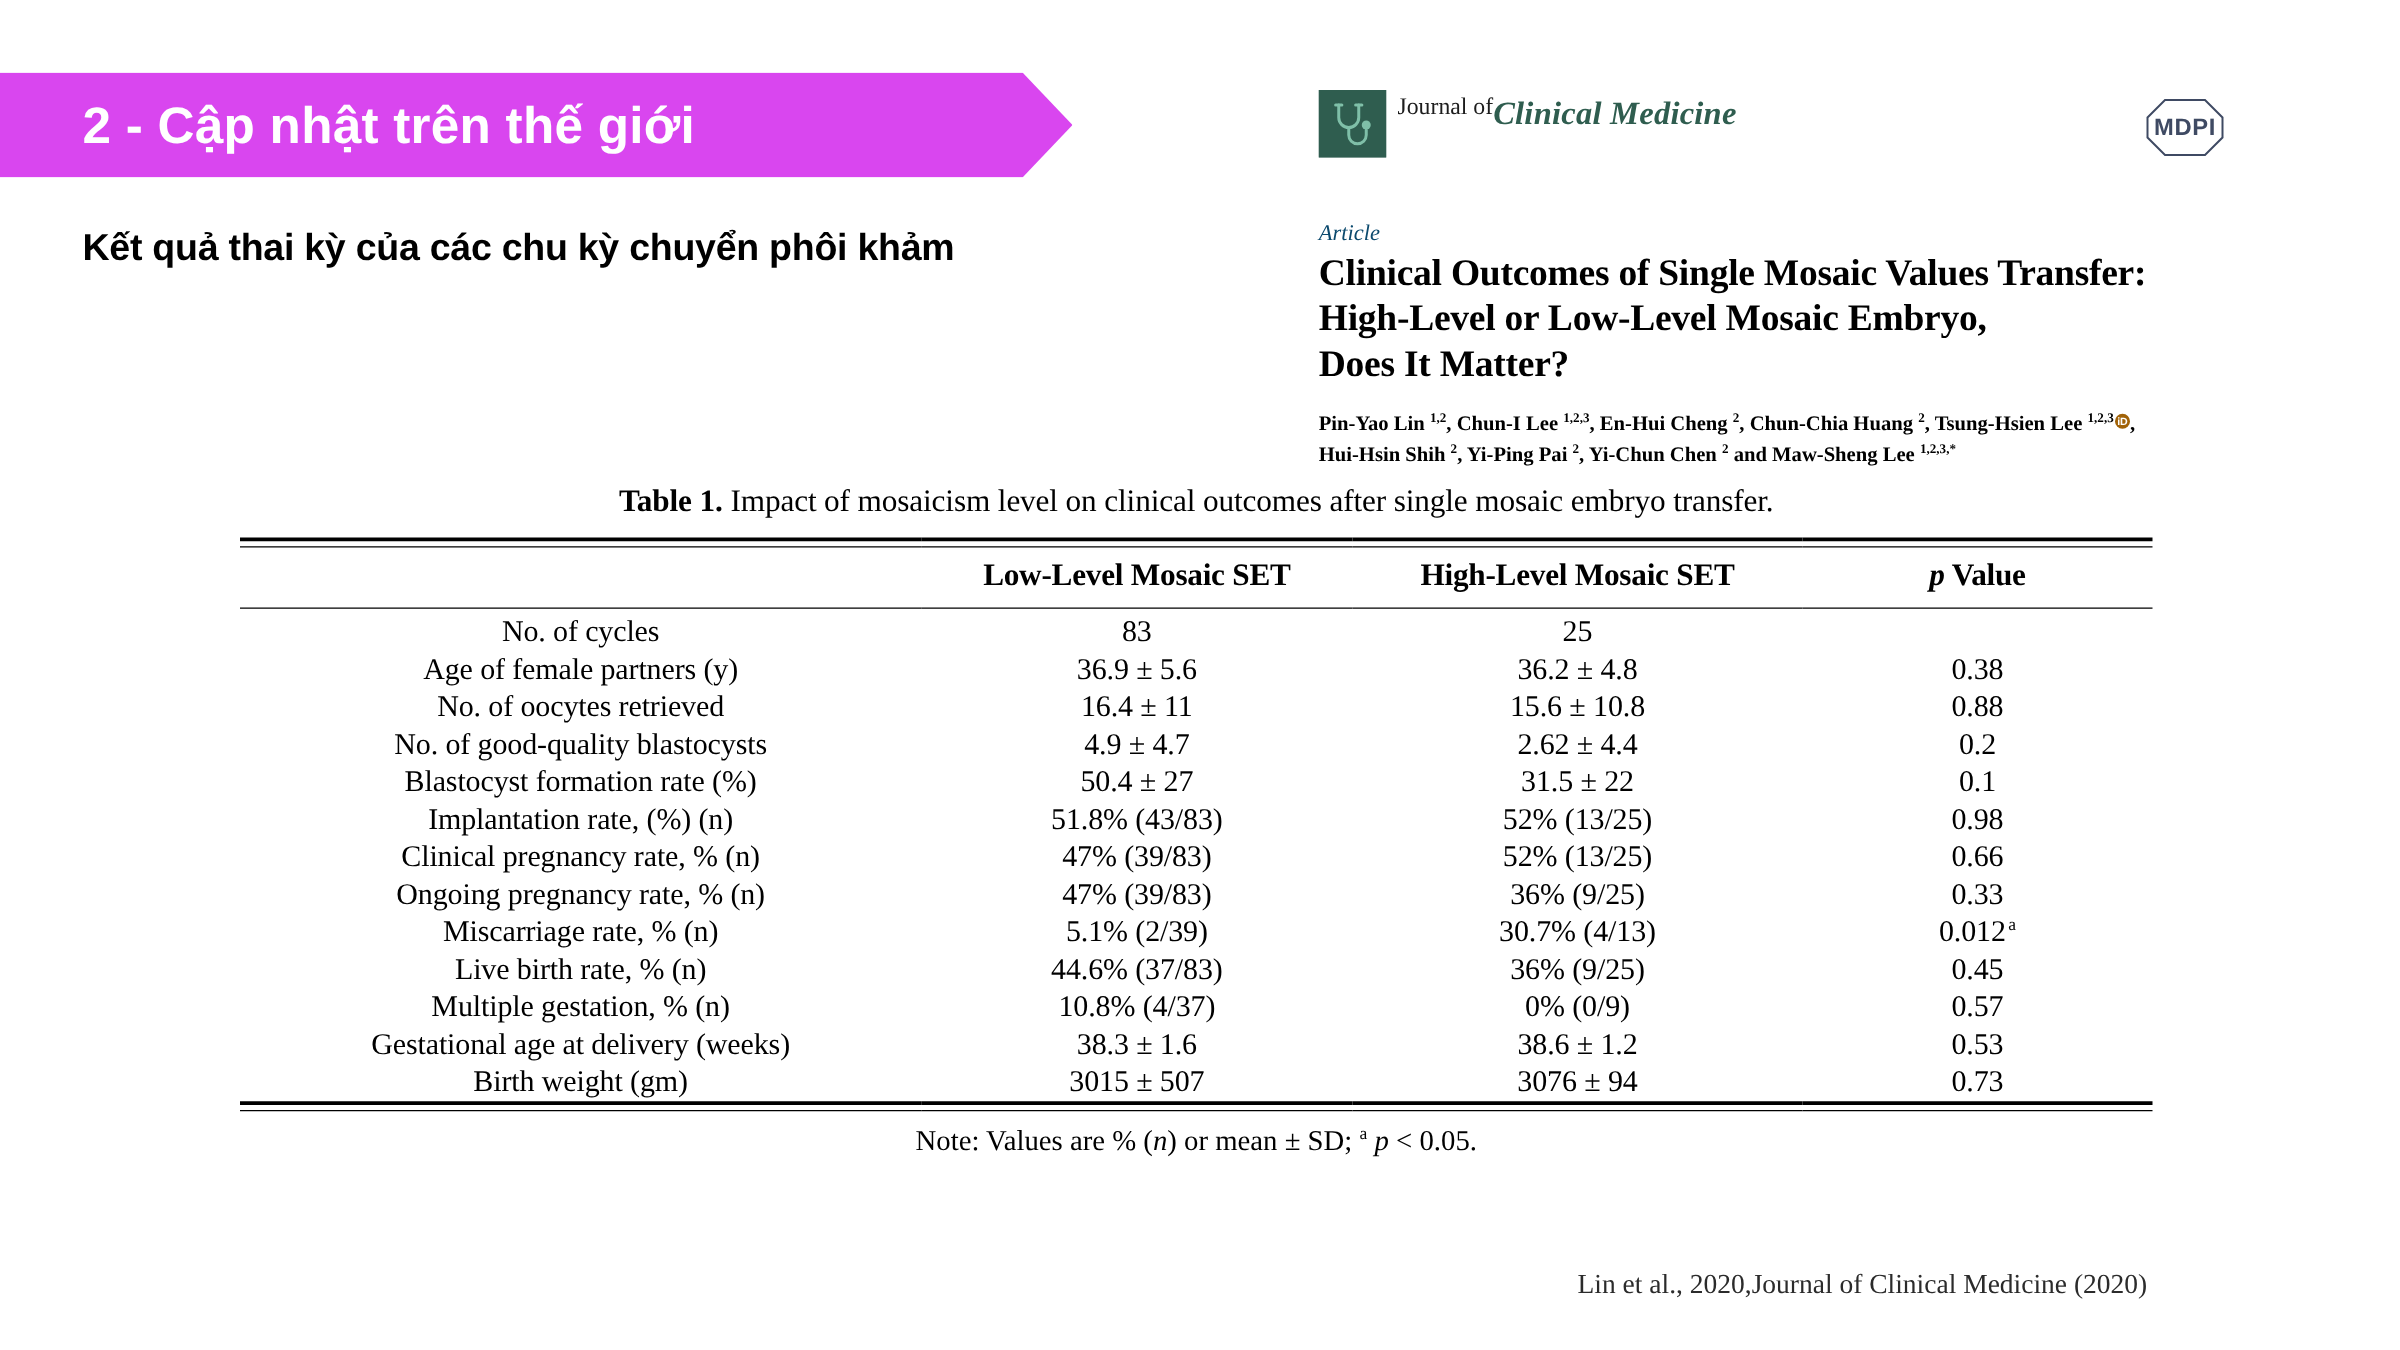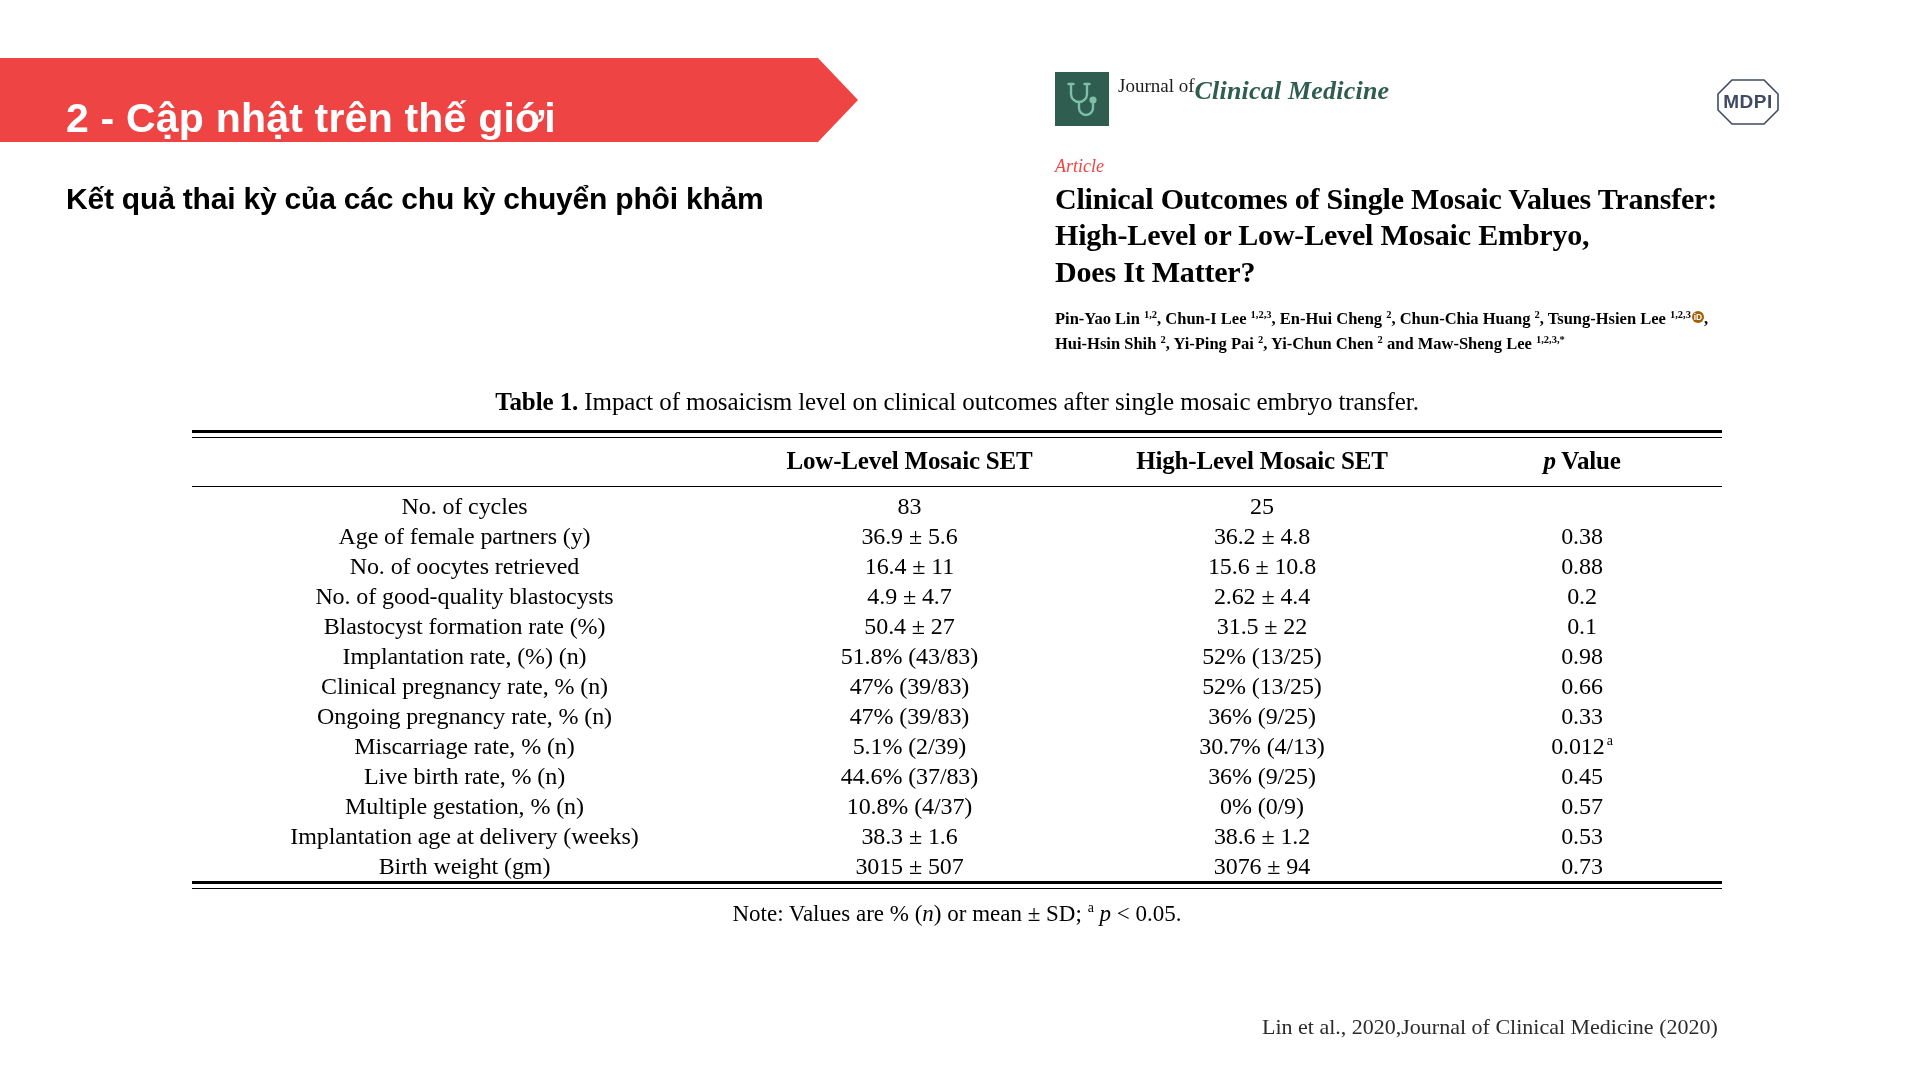--- a/index.html
+++ b/index.html
@@ -16,25 +16,25 @@
     -webkit-font-smoothing: antialiased;
   }
 
   
   #section-banner {
     position: absolute;
     left: 0;
     top: 58px;
     width: 858px;
     height: 84px;
-    background: #ef4444;
+    background: #d946ef;
     -webkit-clip-path: polygon(0 0, 818px 0, 858px 50%, 818px 100%, 0 100%);
     clip-path: polygon(0 0, 818px 0, 858px 50%, 818px 100%, 0 100%);
     display: flex;
-    align-items: flex-end;
+    align-items: center;
   }
   #section-banner-label {
     color: #ffffff;
     font-family: "Liberation Sans", sans-serif;
     font-weight: bold;
     font-size: 41px;
     letter-spacing: 0.2px;
     padding-left: 66px;
     white-space: nowrap;
   }
@@ -98,25 +98,25 @@
   
   #mdpi-logo {
     position: absolute;
     right: 1px;
     top: 2px;
     width: 92px;
     height: 56px;
   }
 
   #article-type {
-    margin-top: 28px;
+    margin-top: 48px;
     font-family: "Liberation Serif", serif;
     font-style: italic;
     font-size: 18px;
-    color: #ef4444;
+    color: #0c4a6e;
   }
   #article-title {
     margin-top: 4px;
     font-family: "Liberation Serif", serif;
     font-weight: bold;
     font-size: 30px;
     line-height: 1.21;
     color: #000000;
     letter-spacing: -0.2px;
   }
@@ -386,21 +386,21 @@
           <td>36% (9/25)</td>
           <td>0.45</td>
         </tr>
         <tr>
           <td class="cell-rowlabel">Multiple gestation, % (n)</td>
           <td>10.8% (4/37)</td>
           <td>0% (0/9)</td>
           <td>0.57</td>
         </tr>
         <tr>
-          <td class="cell-rowlabel">Implantation age at delivery (weeks)</td>
+          <td class="cell-rowlabel">Gestational age at delivery (weeks)</td>
           <td>38.3 ± 1.6</td>
           <td>38.6 ± 1.2</td>
           <td>0.53</td>
         </tr>
         <tr>
           <td class="cell-rowlabel">Birth weight (gm)</td>
           <td>3015 ± 507</td>
           <td>3076 ± 94</td>
           <td>0.73</td>
         </tr>

